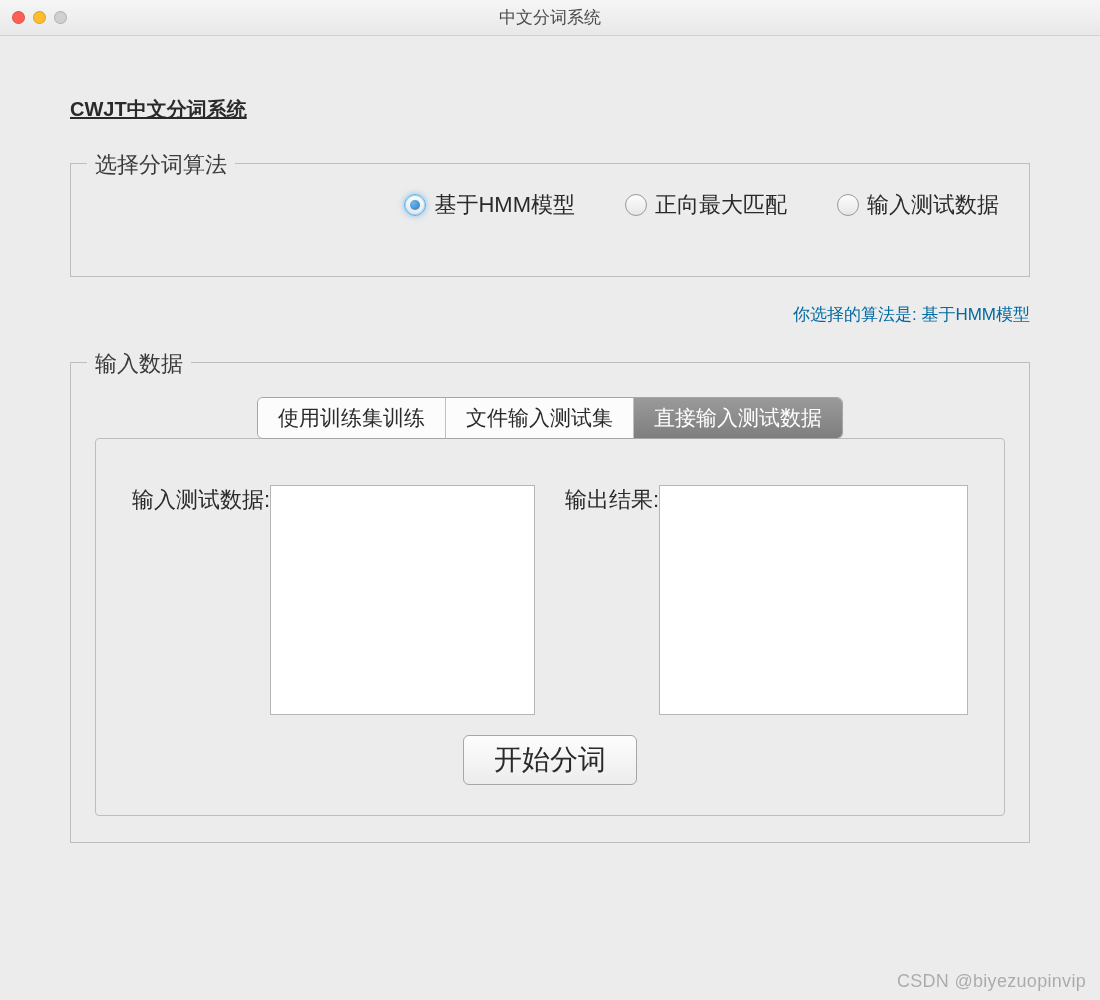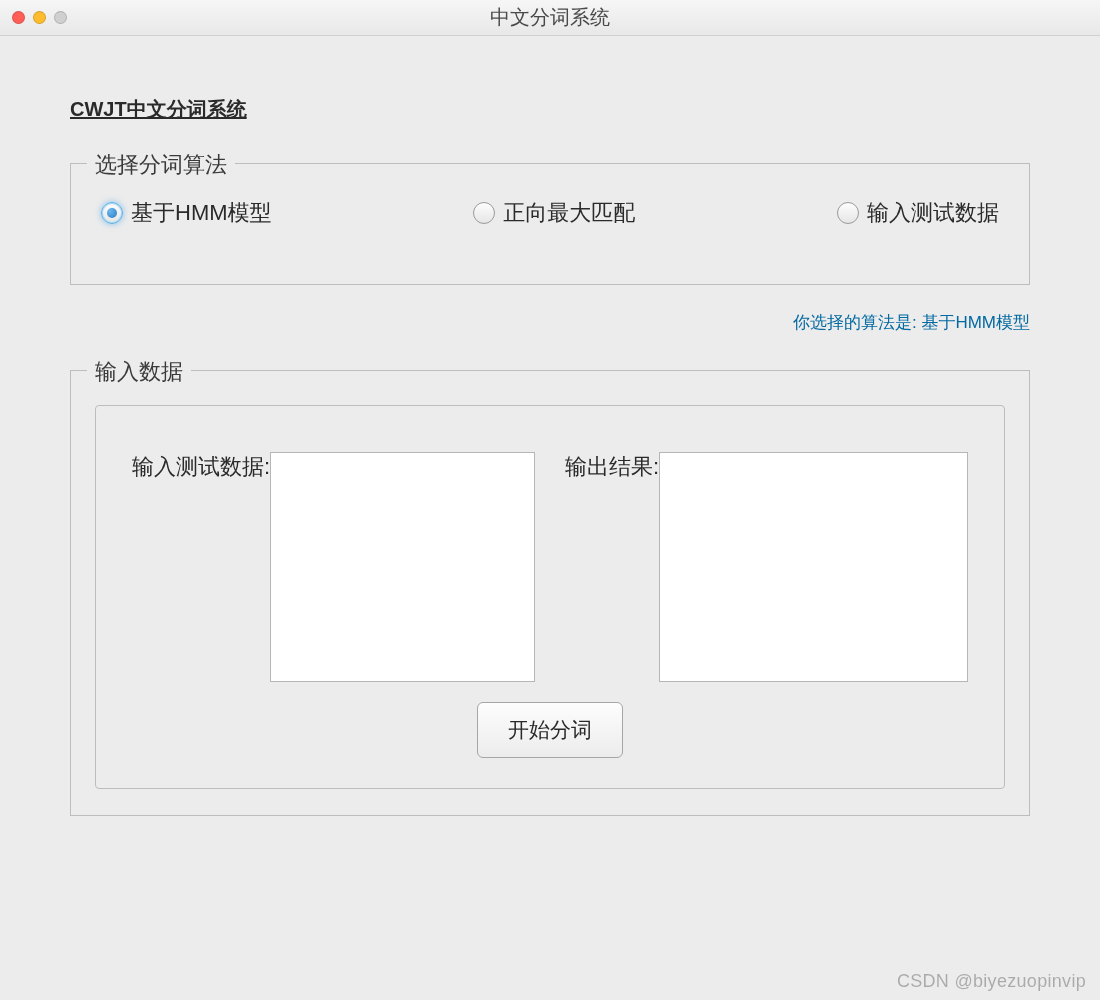--- a/index.html
+++ b/index.html
@@ -30,52 +30,52 @@
       border-radius: 50%;
       border: 0.5px solid rgba(0,0,0,0.15);
     }
     .tl-red { background: #ff5f57; }
     .tl-yellow { background: #febc2e; }
     .tl-gray { background: #d0d0d0; }
     .window-title {
       position: absolute;
       left: 0; right: 0;
       text-align: center;
-      font-size: 20px;
+      font-size: 17px;
       color: #4a4a4a;
       pointer-events: none;
     }
     .main {
       padding: 60px 70px 40px 70px;
     }
     .page-title {
       font-size: 20px;
       font-weight: 700;
       color: #2a2a2a;
       margin-bottom: 40px;
       text-decoration: underline;
     }
     .groupbox {
       border: 1px solid #bdbdbd;
       position: relative;
-      padding: 28px 30px 26px 30px;
+      padding: 20px 30px 26px 30px;
       background: transparent;
     }
     .group-legend {
       position: absolute;
       top: -14px;
       left: 16px;
       background: #ececec;
       padding: 0 8px;
       font-size: 22px;
       color: #3a3a3a;
     }
     .radio-row {
       display: flex;
-      justify-content: space-between;
+      justify-content: flex-end;
       align-items: center;
       gap: 50px;
       padding: 6px 0 30px 0;
     }
     .radio-item {
       display: flex;
       align-items: center;
       gap: 8px;
       cursor: pointer;
     }
@@ -171,22 +171,22 @@
       padding: 8px;
       resize: none;
       font-family: inherit;
     }
     .action-row {
       display: flex;
       justify-content: center;
       margin-top: 18px;
     }
     .btn {
-      font-size: 21px;
-      padding: 13px 30px;
+      font-size: 28px;
+      padding: 5px 30px;
       border-radius: 6px;
       border: 1px solid #a6a6a6;
       background: linear-gradient(to bottom, #fdfdfd, #ececec);
       cursor: pointer;
       color: #2a2a2a;
     }
     .watermark {
       position: absolute;
       bottom: 8px;
       right: 14px;
@@ -227,20 +227,27 @@
       </label>
     </div>
   </div>
 
   <div class="status-text">你选择的算法是: 基于HMM模型</div>
 
   <div class="groupbox" style="padding:34px 24px 26px 24px;">
     <div class="group-legend">输入数据</div>
 
     <div class="tab-pane-outer">
+      <div class="tabbar">
+        <div class="tabstrip">
+          <div class="tab">使用训练集训练</div>
+          <div class="tab">文件输入测试集</div>
+          <div class="tab active">直接输入测试数据</div>
+        </div>
+      </div>
       <div class="tab-content">
         <div class="io-row">
           <div class="io-col">
             <div class="io-label">输入测试数据:</div>
             <textarea class="io-area" style=""></textarea>
           </div>
           <div class="io-col">
             <div class="io-label">输出结果:</div>
             <textarea class="io-area" style=""></textarea>
           </div>

